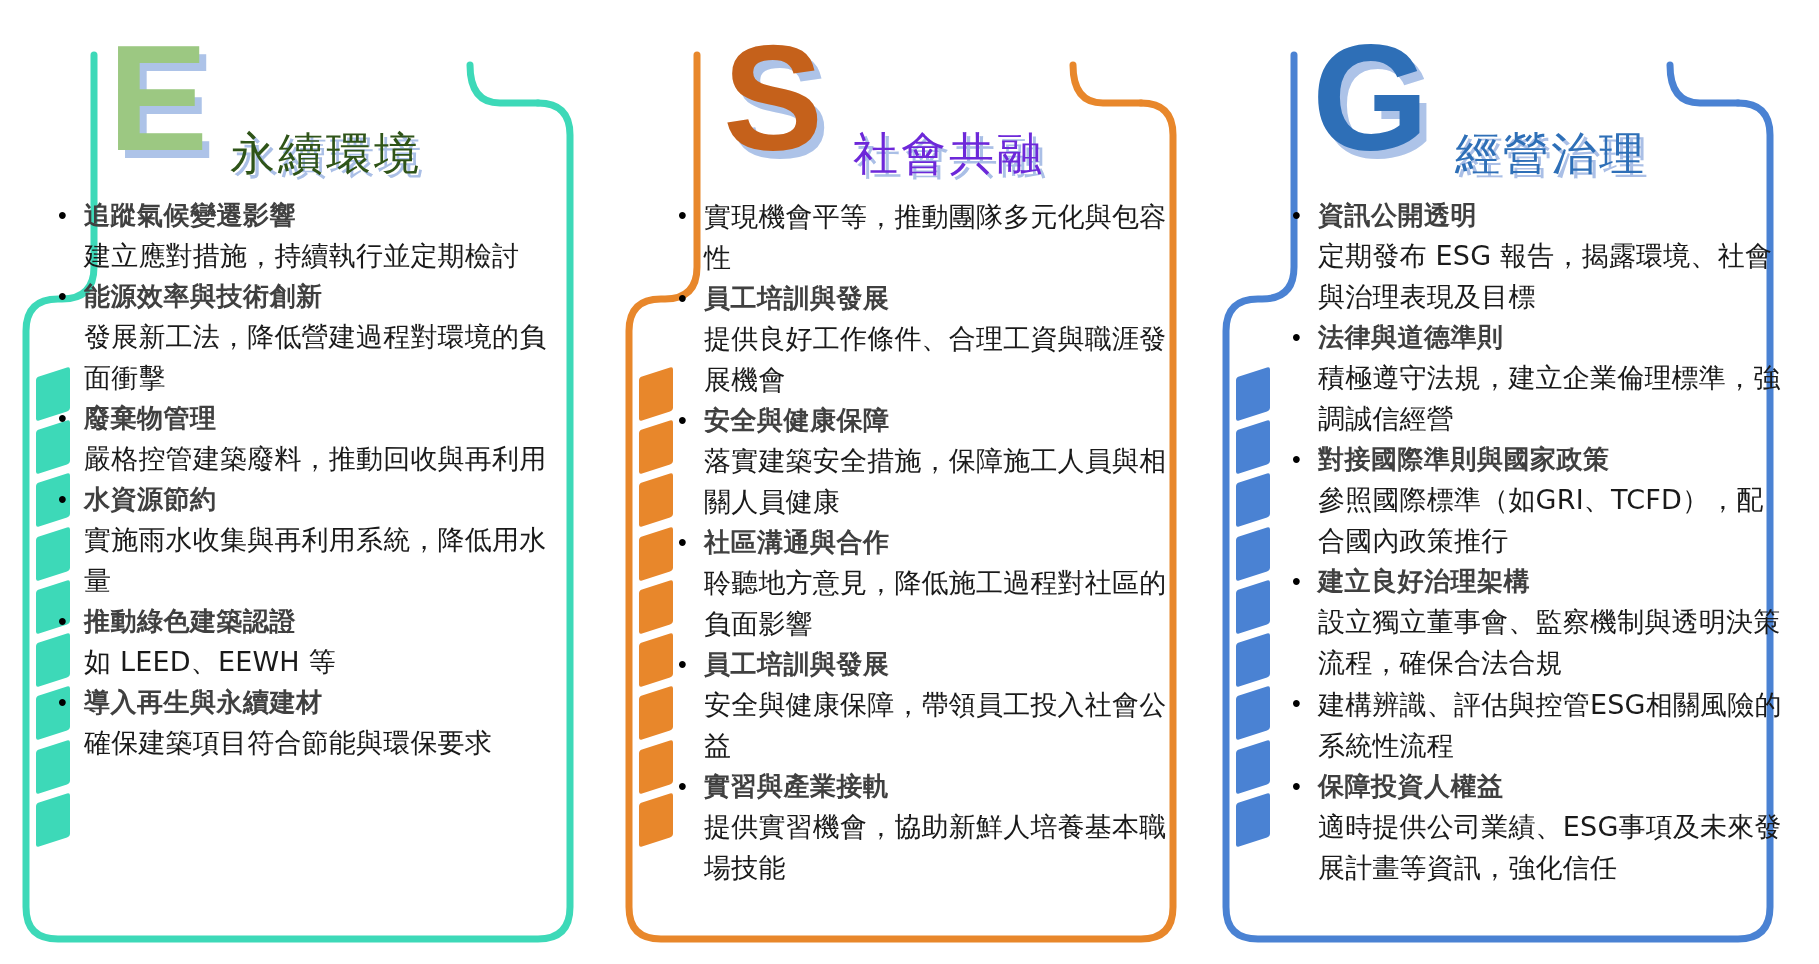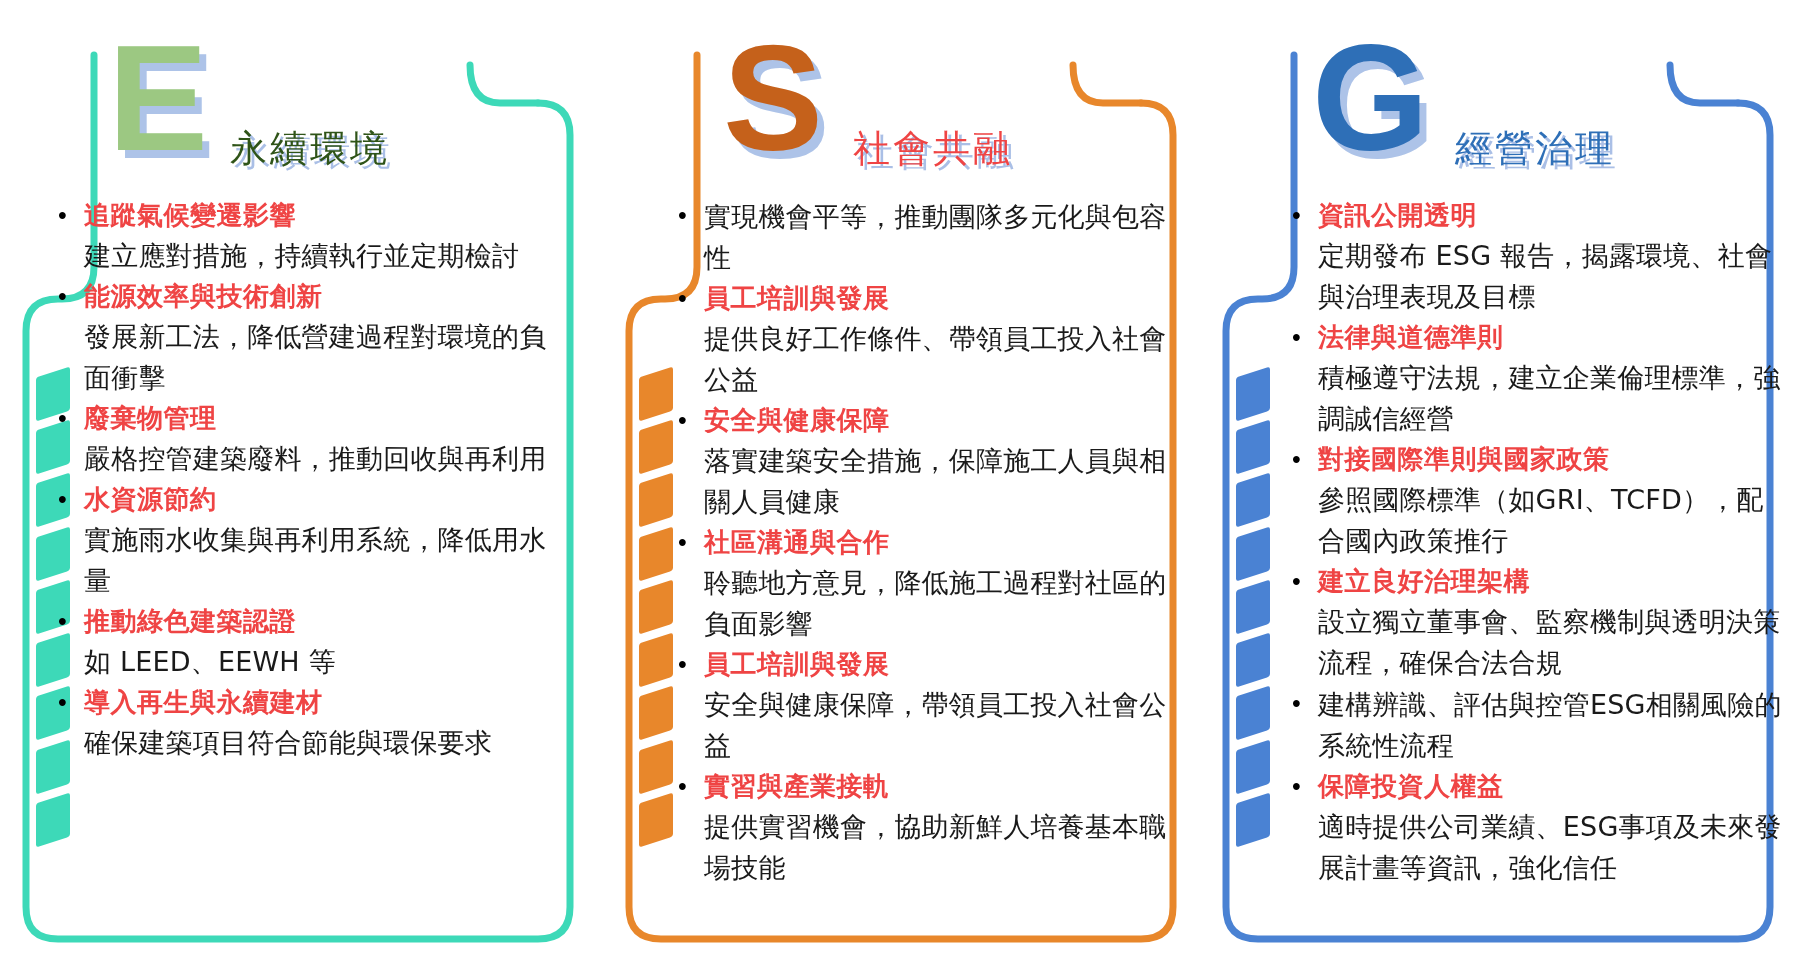--- a/index.html
+++ b/index.html
@@ -50,21 +50,21 @@
     line-height:140px;
     letter-spacing:-2px;
     font-family:"Liberation Sans","DejaVu Sans",sans-serif;
     text-shadow:7px 8px 0 #adc3e8;
   }
   .col.s .letter{left:120px;}
   .col.g .letter{left:112px;}
   .sublabel{
     position:absolute;
     left:230px; top:96px;
-    font-size:37px;
+    font-size:45px;
     font-weight:400;
     letter-spacing:3px;
     font-family:"DejaVu Sans","Liberation Sans",sans-serif;
     text-shadow:4px 4px 0 #aabfe6;
     white-space:nowrap;
   }
   .col.s .sublabel{left:250px;}
   .col.g .sublabel{left:255px;}
 
   
@@ -83,21 +83,21 @@
     font-size:25px;
     line-height:39px;
     color:#000;
     text-align:left;
   }
   .item-body{flex:1 1 auto;}
   .item-title{
     font-size:26px;
     font-weight:700;
     line-height:39px;
-    color:#ef4444;
+    color:#404040;
     letter-spacing:.5px;
     font-family:"DejaVu Sans","Liberation Sans",sans-serif;
   }
   .item-desc{
     font-size:27px;
     font-weight:400;
     line-height:41px;
     color:#1a1a1a;
     letter-spacing:.2px;
     font-family:"DejaVu Sans","Liberation Sans",sans-serif;
@@ -196,35 +196,35 @@
       <div class="bar" style="background:#E8872B"></div>
       <div class="bar" style="background:#E8872B"></div>
       <div class="bar" style="background:#E8872B"></div>
       <div class="bar" style="background:#E8872B"></div>
       <div class="bar" style="background:#E8872B"></div>
       <div class="bar" style="background:#E8872B"></div>
     </div>
 
     <div class="header">
       <div class="letter" style="color:#C5611B">S</div>
-      <div class="sublabel" style="color:#ef4444">社會共融</div>
+      <div class="sublabel" style="color:#6d28d9">社會共融</div>
     </div>
 
     <div class="list">
       <div class="item">
         <span class="dot">•</span>
         <span class="item-body">
           <div class="item-desc">實現機會平等，推動團隊多元化與包容性</div>
         </span>
       </div>
       <div class="item">
         <span class="dot">•</span>
         <span class="item-body">
           <div class="item-title">員工培訓與發展</div>
-          <div class="item-desc">提供良好工作條件、帶領員工投入社會公益</div>
+          <div class="item-desc">提供良好工作條件、合理工資與職涯發展機會</div>
         </span>
       </div>
       <div class="item">
         <span class="dot">•</span>
         <span class="item-body">
           <div class="item-title">安全與健康保障</div>
           <div class="item-desc">落實建築安全措施，保障施工人員與相關人員健康</div>
         </span>
       </div>
       <div class="item">

